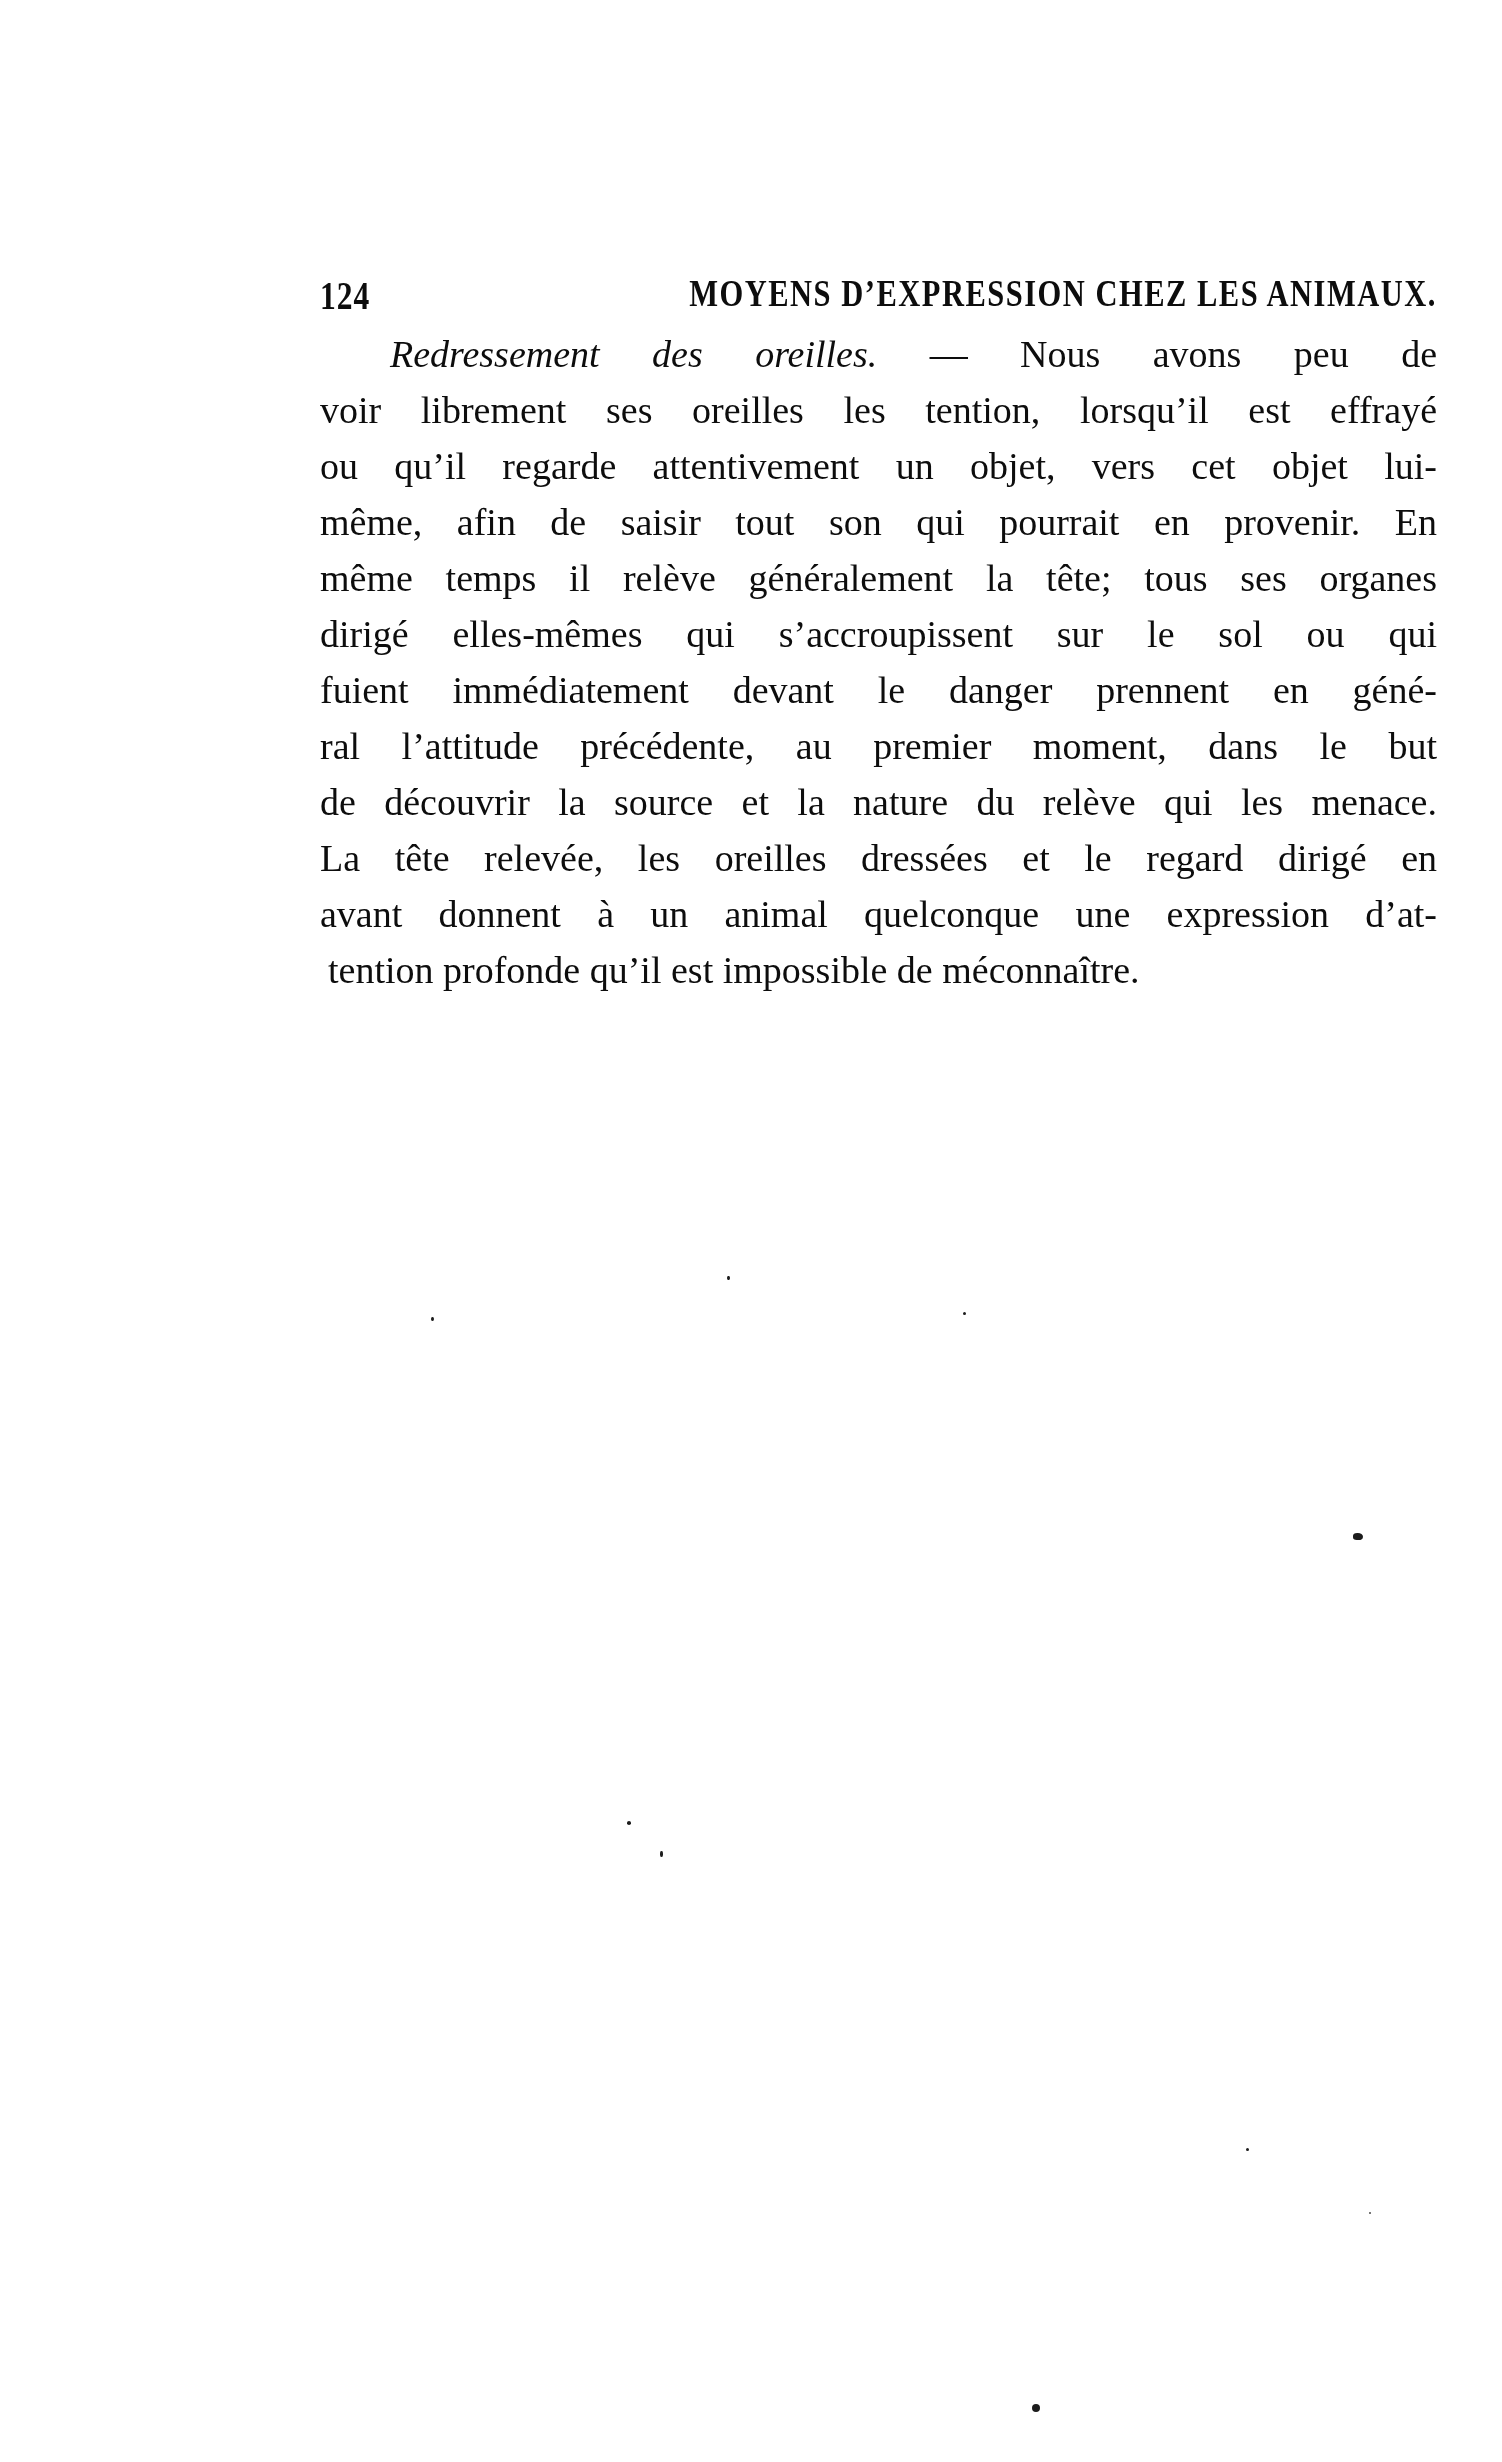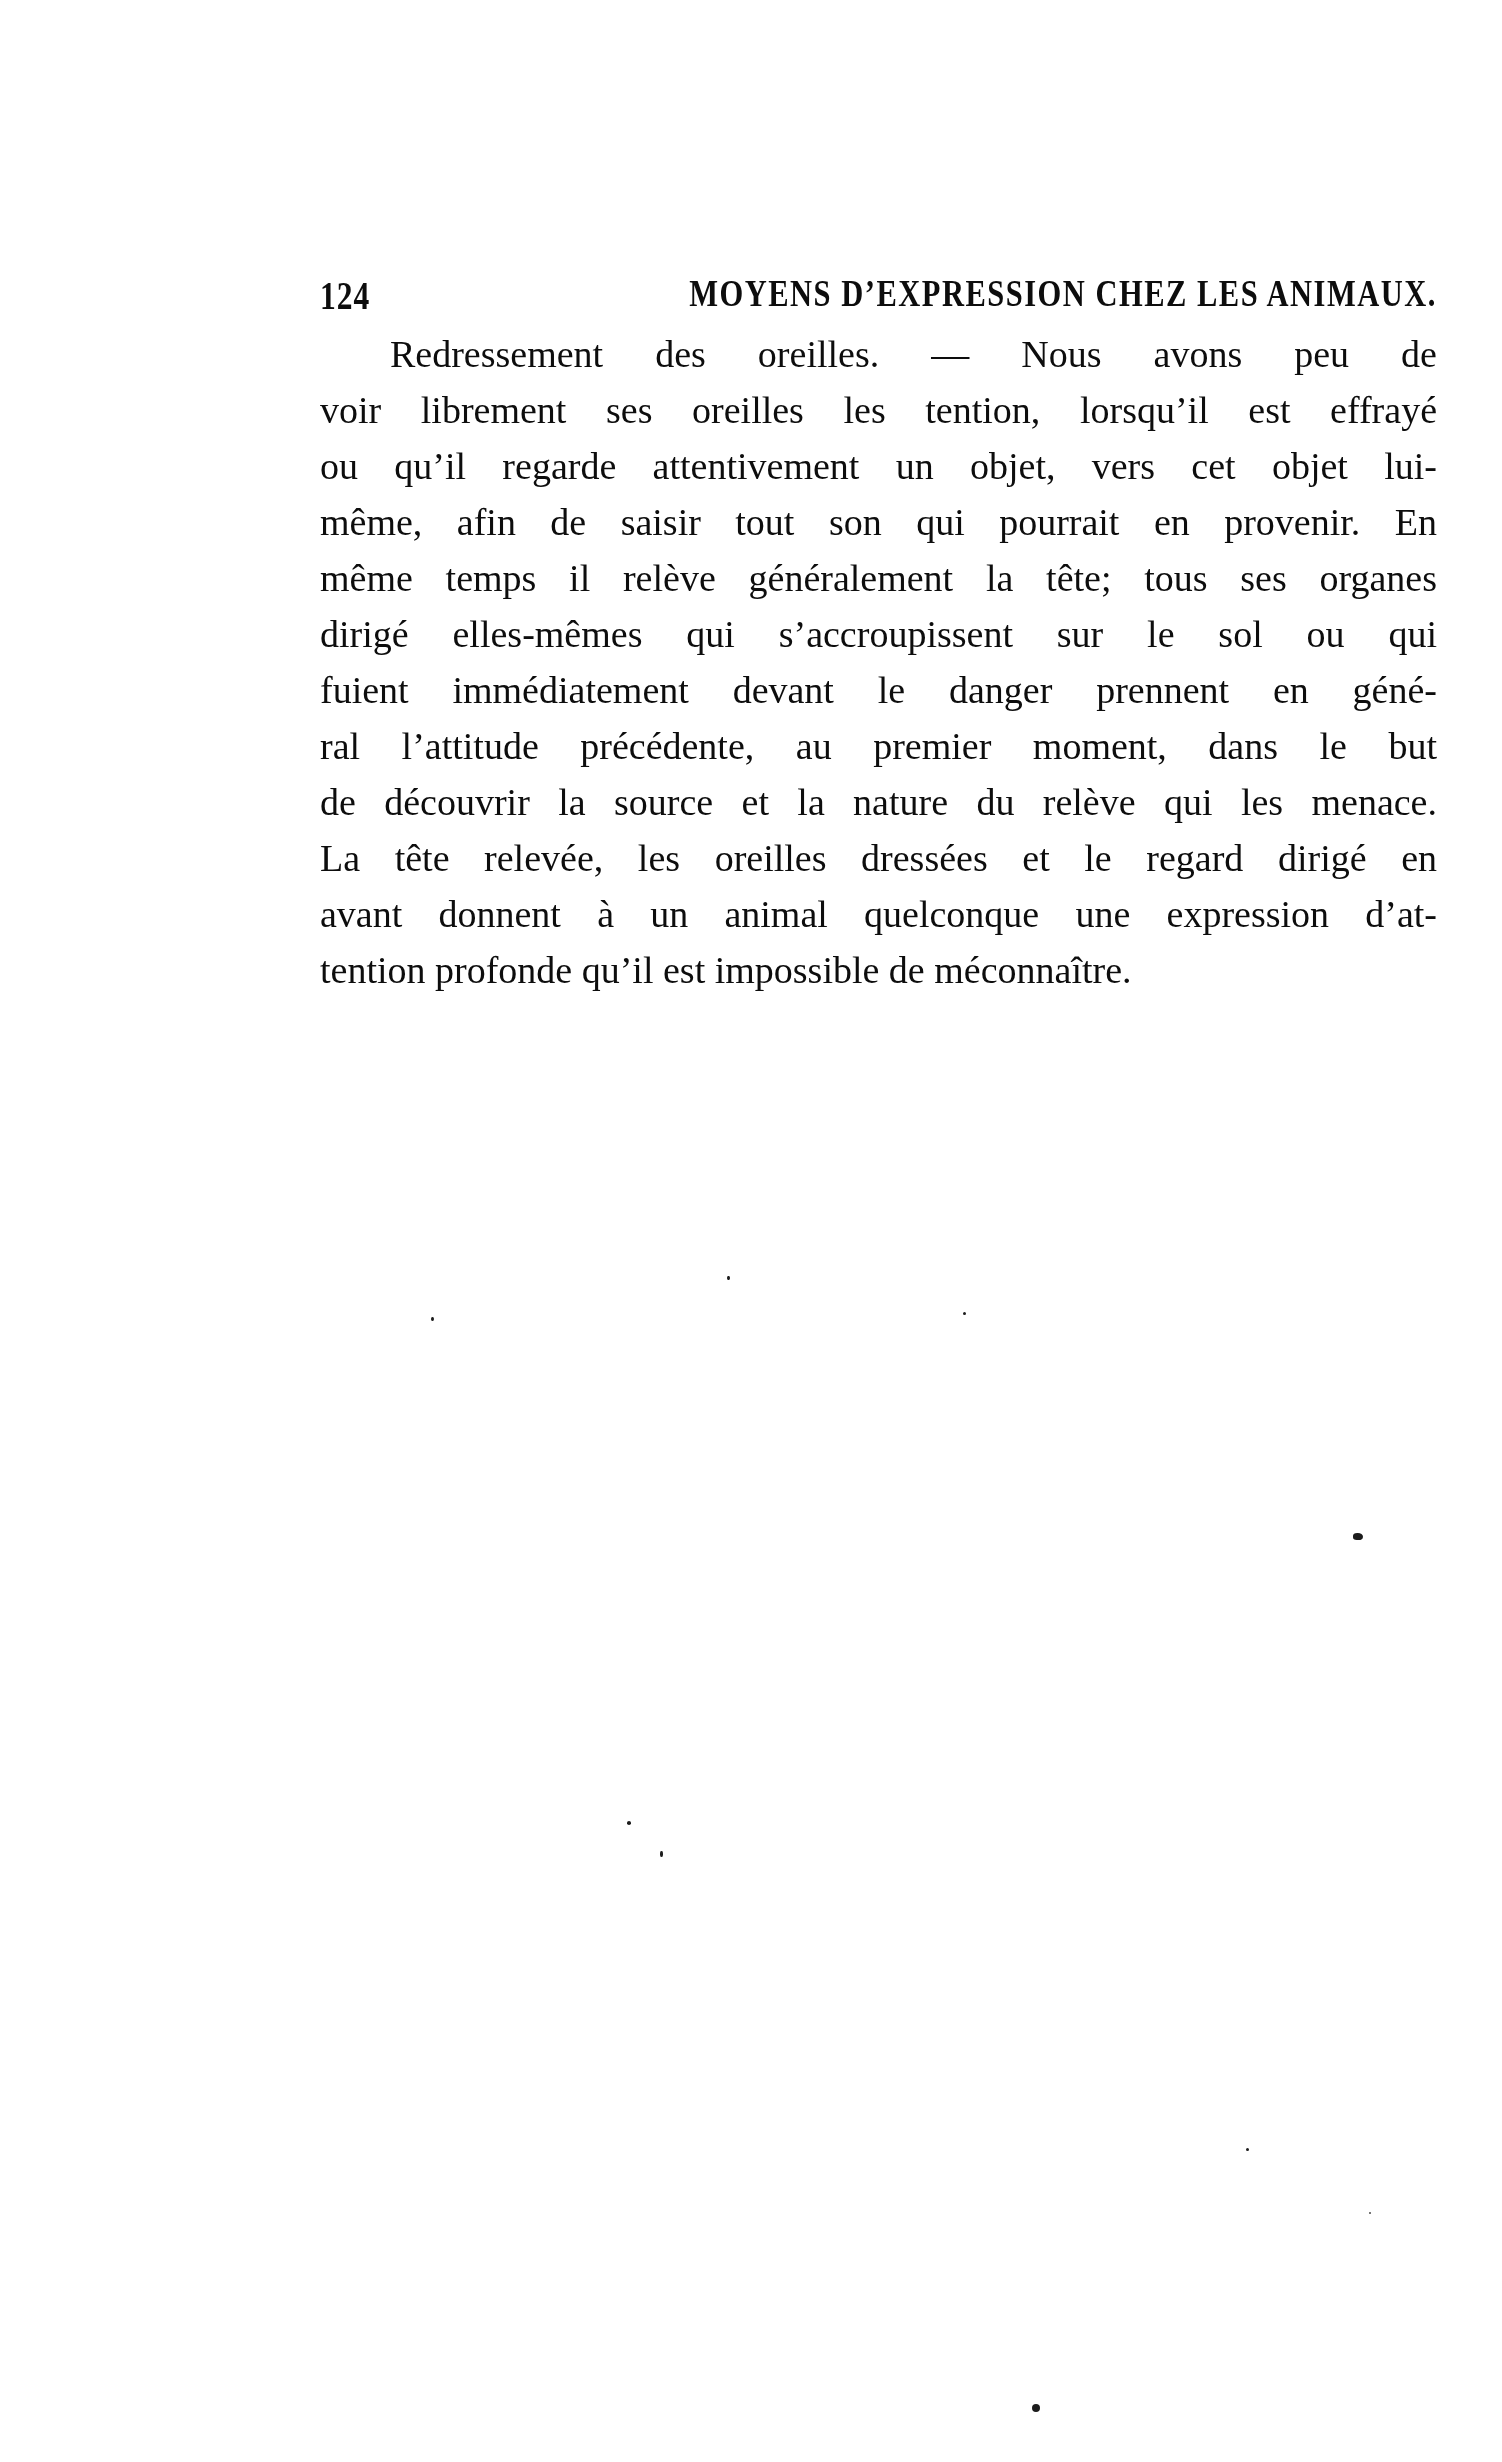--- a/index.html
+++ b/index.html
@@ -67,22 +67,24 @@
     white-space: normal;
     height: 56px;
     overflow: visible;
   }
   .line.first {
     padding-left: 70px;
     width: calc(100% - 70px);
   }
   .line.last {
     text-align-last: left;
+    margin-left: 8px;
   }
   .lead-italic {
+    font-style: italic;
   }
 
   
   .speck {
     position: absolute;
     background: #1c1c1c;
     border-radius: 50%;
   }
 </style>
 </head>

